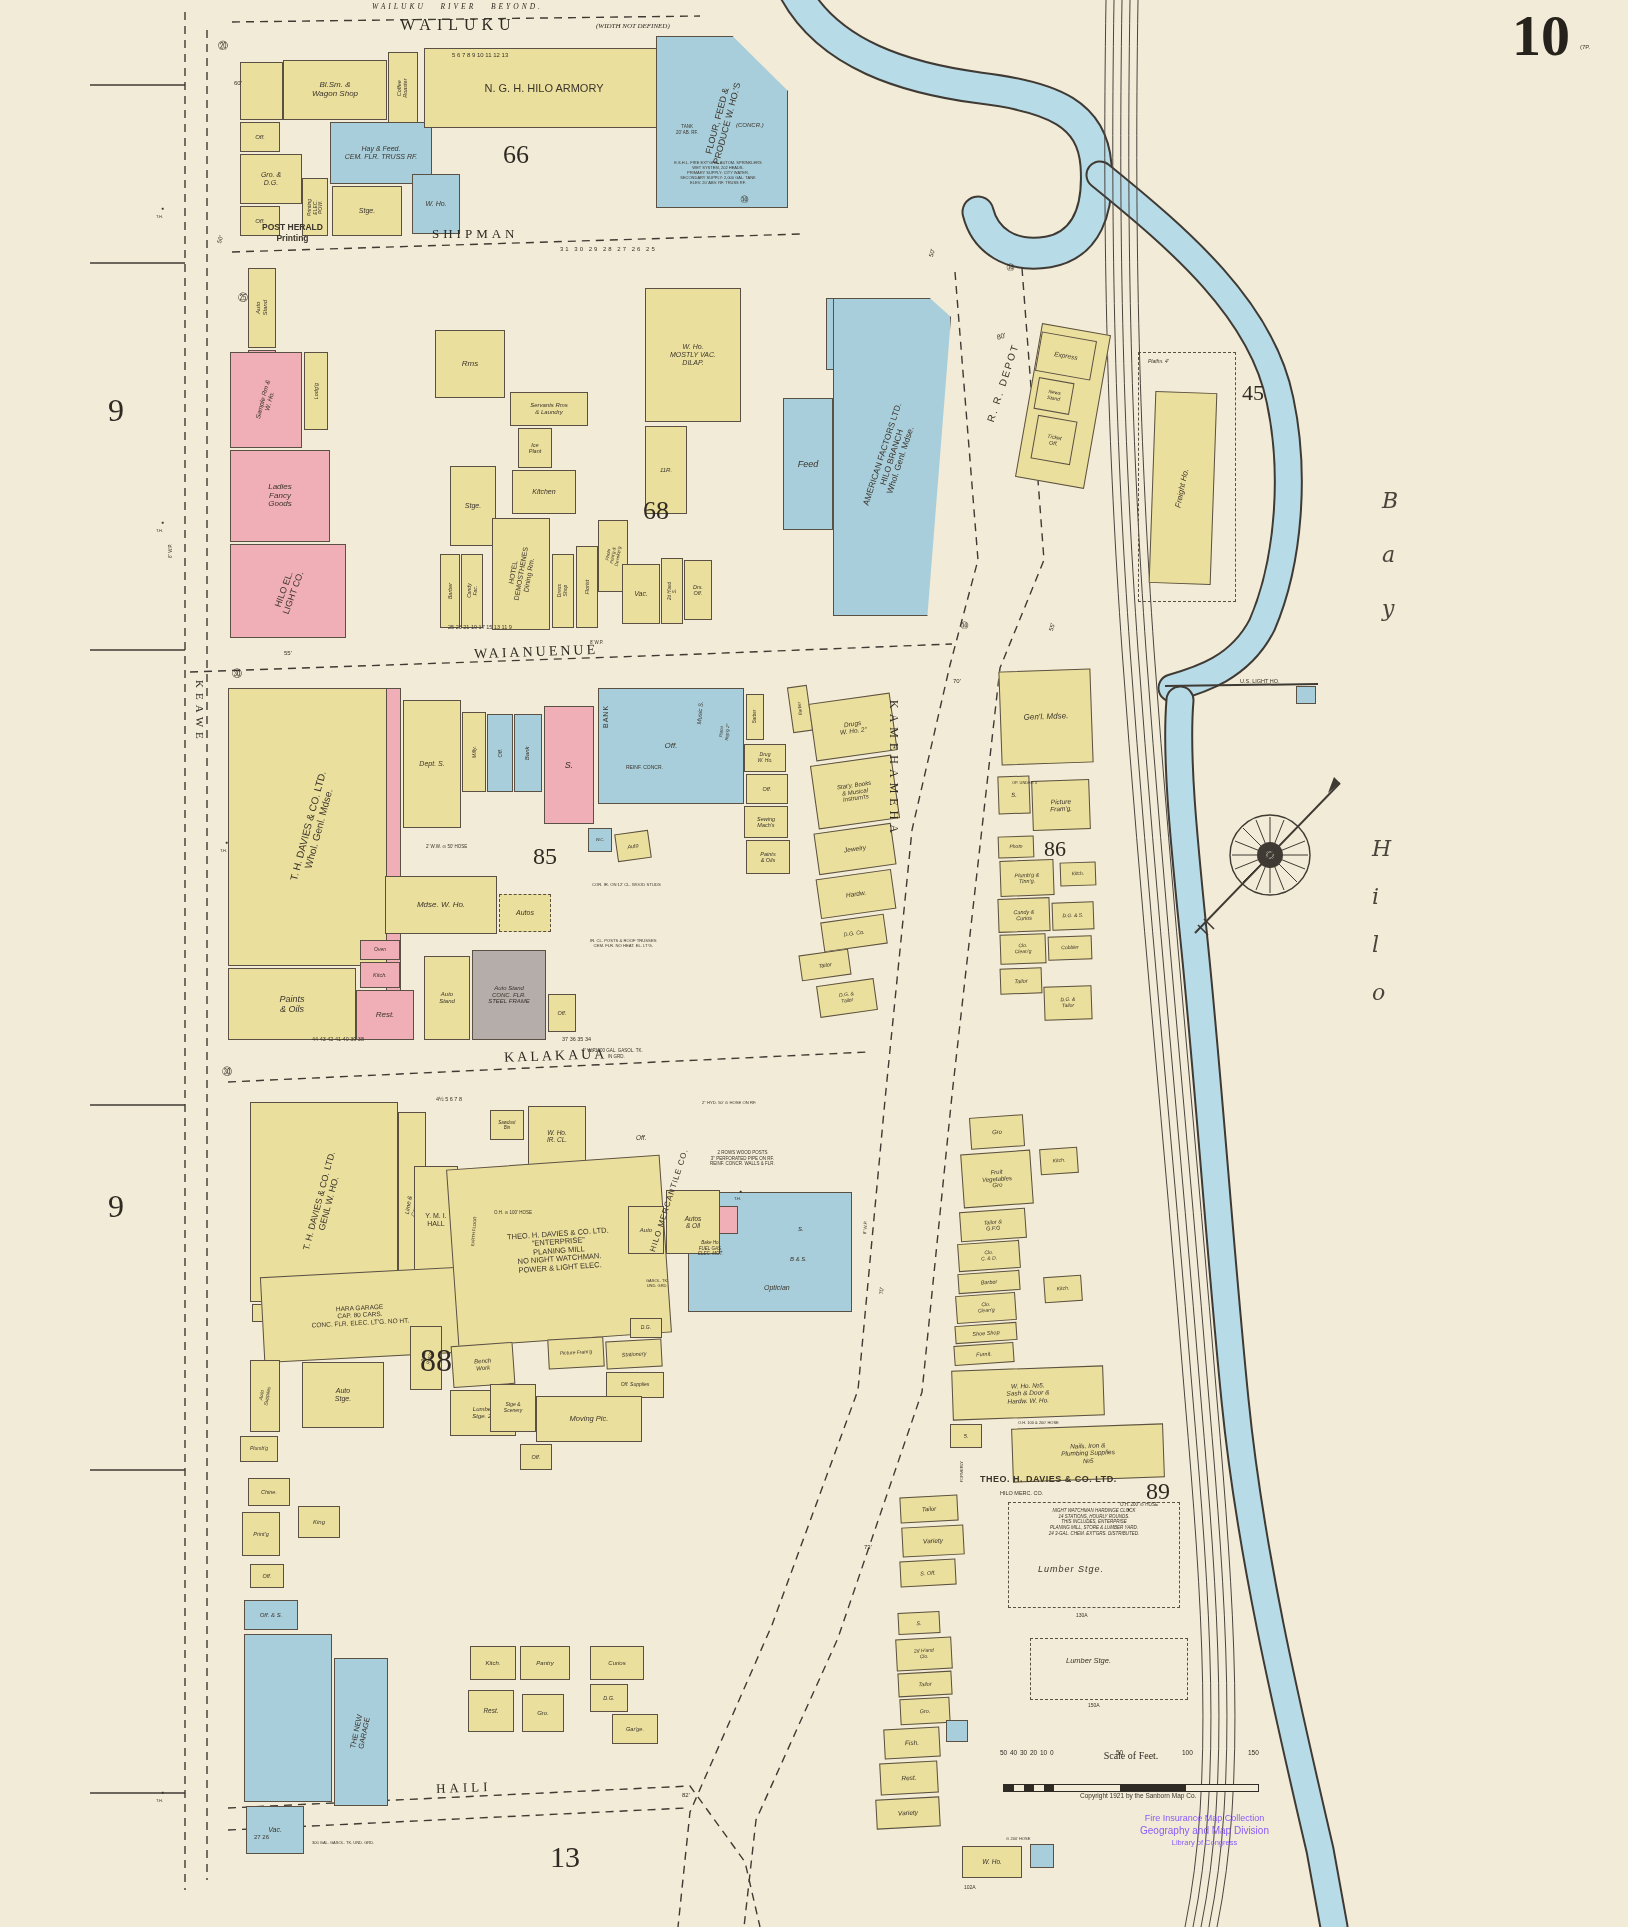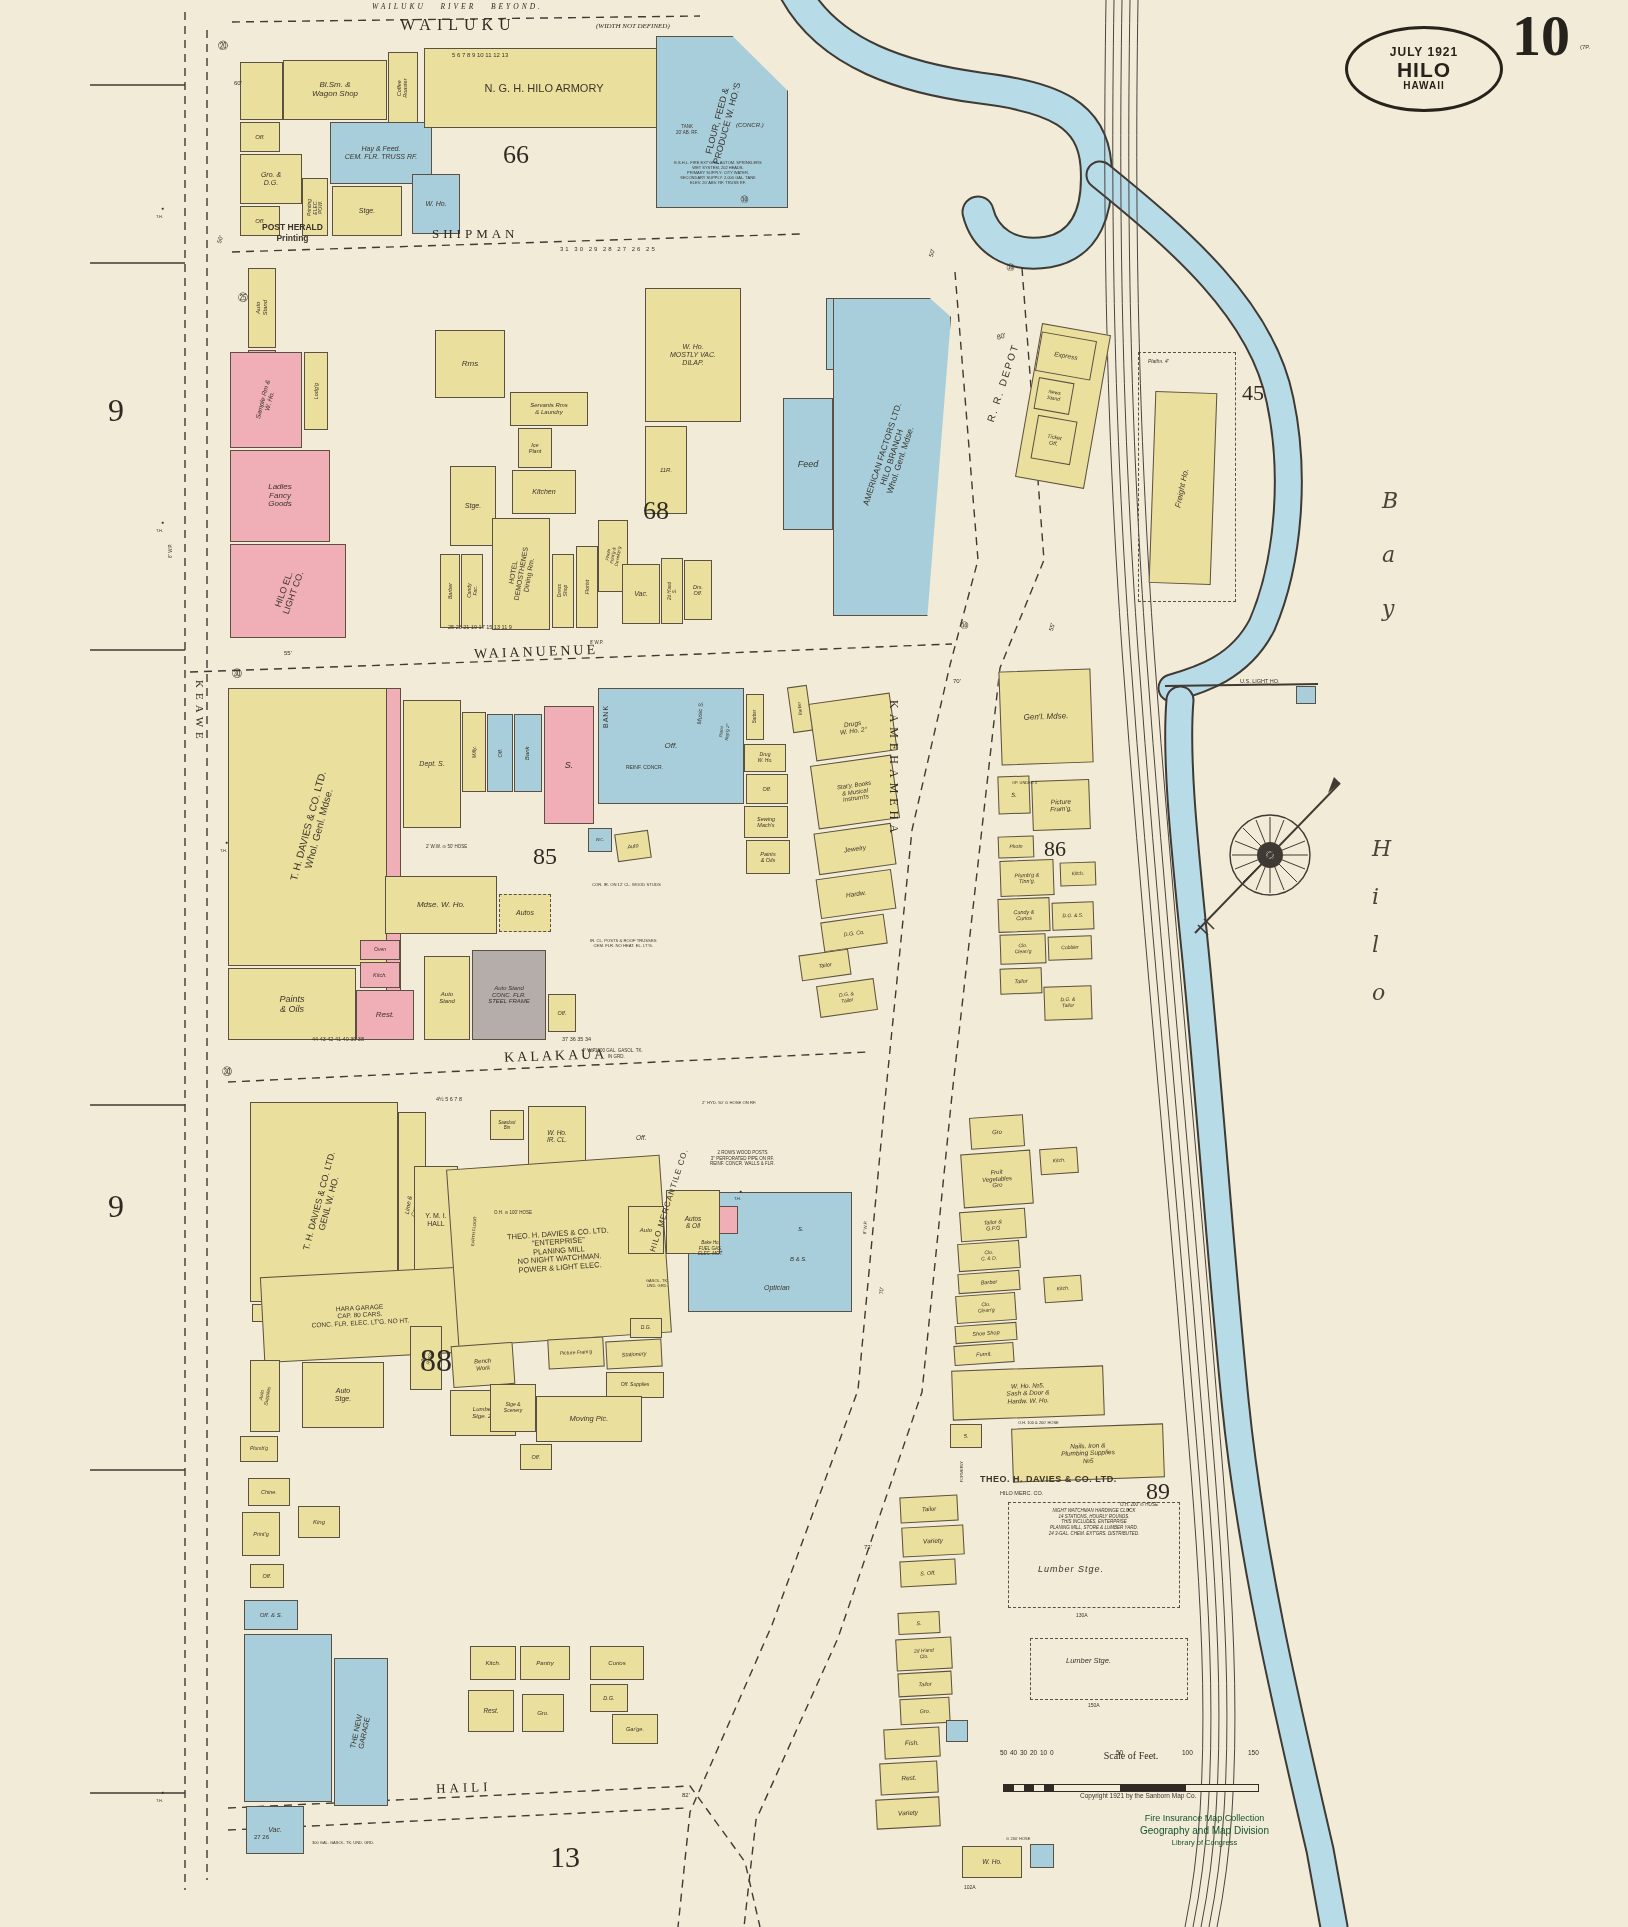--- a/index.html
+++ b/index.html
@@ -26,21 +26,21 @@
   #oval .l1{font-size:12px;letter-spacing:1px;font-weight:bold;}
   #oval .l2{font-size:21px;font-weight:bold;letter-spacing:1px;}
   #oval .l3{font-size:10px;font-weight:bold;letter-spacing:1px;}
   #scale{position:absolute;left:1003px;top:1750px;width:256px;}
   #scale .title{text-align:center;font-size:10px;font-family:"Liberation Serif",serif;color:#2f2a23;}
   #scalebar{position:relative;margin-top:14px;height:6px;border:1px solid #2f2a23;display:flex;}
   #scalebar div{height:100%;}
   #scalelabels{position:relative;height:9px;}
   #scalelabels span{position:absolute;top:-12px;font-size:6.5px;color:#2f2a23;}
   #copyright{position:absolute;left:1080px;top:1792px;font-size:6.5px;color:#3a342b;}
-  #locstamp{position:absolute;left:1140px;top:1812px;text-align:center;color:#14532d;line-height:1.35;}
+  #locstamp{position:absolute;left:1140px;top:1812px;text-align:center;color:#8b5cf6;line-height:1.35;}
   #locstamp .s1{font-size:9px;} #locstamp .s2{font-size:10px;} #locstamp .s3{font-size:7.5px;}
 </style>
 </head>
 <body>
 
 <div id="map">
 
   <svg class="layer" width="1628" height="1927" viewBox="0 0 1628 1927">
 
     <g>
@@ -102,25 +102,20 @@
       </g>
       <line x1="-75" y1="78" x2="70" y2="-72" stroke="#3f3a33" stroke-width="2"></line>
       <path d="M 70,-72 L 58,-62 L 64,-78 Z" fill="#3f3a33"></path>
       <line x1="-66" y1="64" x2="-56" y2="74" stroke="#3f3a33" stroke-width="1.6"></line>
       <line x1="-72" y1="70" x2="-62" y2="80" stroke="#3f3a33" stroke-width="1.6"></line>
     </g>
   </svg>
 
   <div id="sheetnum">10</div>
 
-  <div id="oval">
-    <span class="l1">JULY 1921</span>
-    <span class="l2">HILO</span>
-    <span class="l3">HAWAII</span>
-  </div>
 
   <div class="blocknum" style="left:108px;top:392px;font-size:32px;">9</div>
   <div class="blocknum" style="left:108px;top:1188px;font-size:32px;">9</div>
   <div class="blocknum" style="left:550px;top:1840px;font-size:30px;">13</div>
 
   <div id="scale">
     <div class="title">Scale of Feet.</div>
     <div id="scalelabels">
         <span style="left: -3px;">50</span>
         <span style="left: 7px;">40</span>

